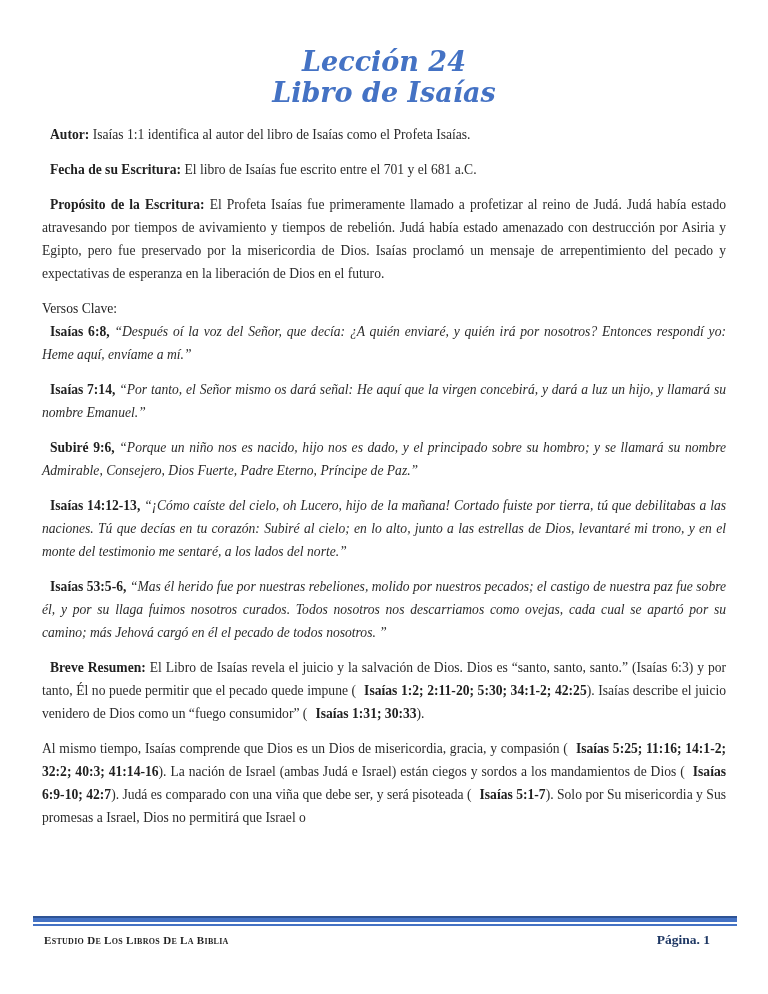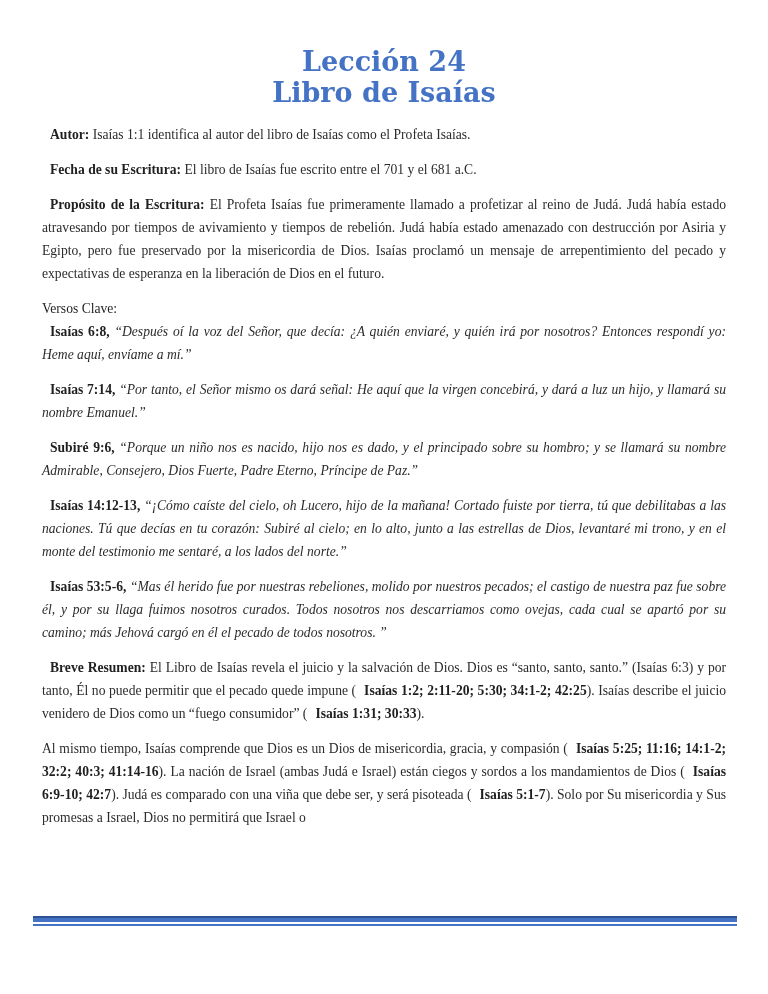--- a/index.html
+++ b/index.html
@@ -17,20 +17,21 @@
     padding: 46px 42px 0 42px;
   }
   .title {
     text-align: center;
     color: #4472C4;
     font-family: "DejaVu Serif", "Liberation Serif", serif;
     font-size: 27px;
     line-height: 31px;
     font-weight: 700;
     margin-bottom: 15px;
+    font-style: italic;
   }
   .title-line { display: block; }
   p.para {
     font-size: 13.6px;
     line-height: 23px;
     text-align: justify;
     margin-bottom: 12px;
     color: #2b2b2b;
   }
   p.para b, .ref { font-weight: 700; color: #1f1f1f; margin-left: 8px; }
@@ -98,13 +99,17 @@
 
 </div>
 
 <div class="footer">
   <div class="rule">
     <div class="rule-a"></div>
     <div class="rule-b"></div>
     <div class="rule-gap"></div>
     <div class="rule-c"></div>
   </div>
+  <div class="footer-row">
+    <span class="footer-left">Estudio De Los Libros De La Biblia</span>
+    <span class="footer-page">Página. 1</span>
+  </div>
 </div>
 
 </body></html>

